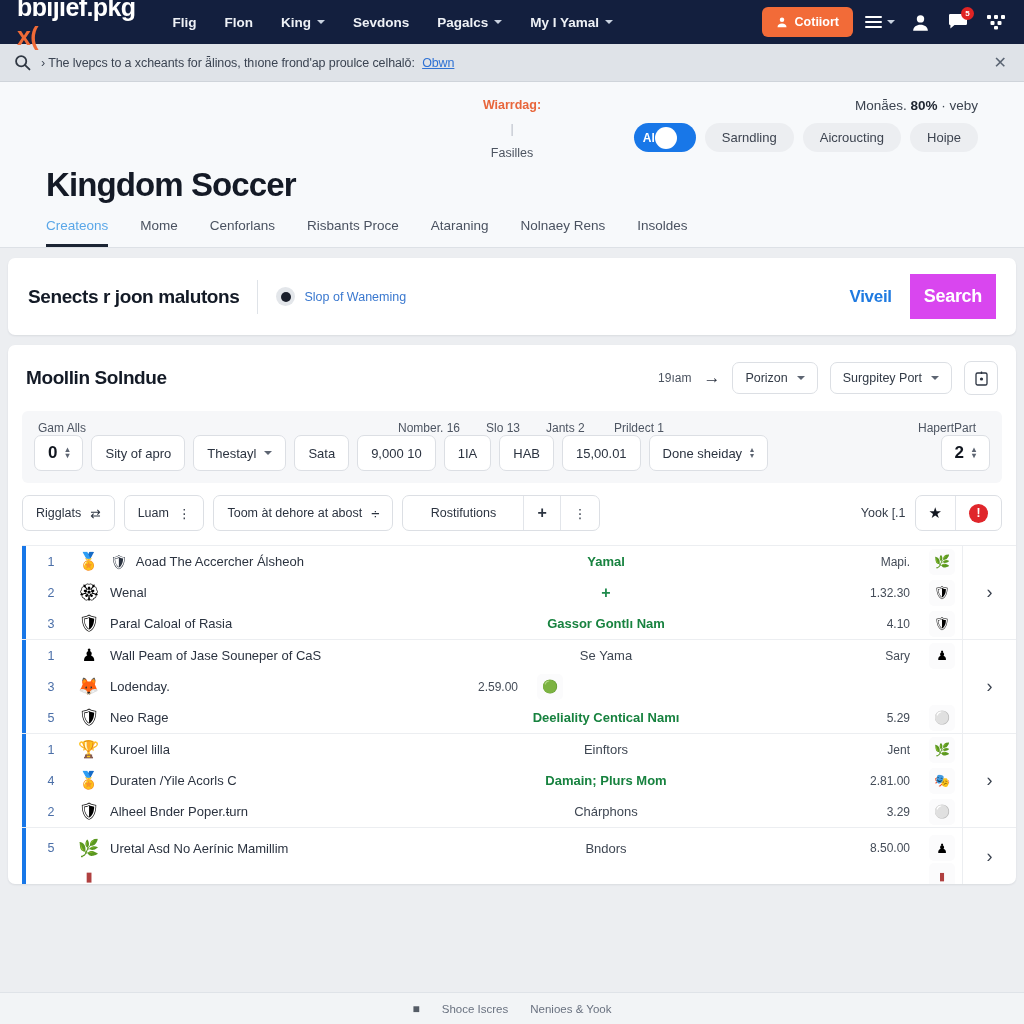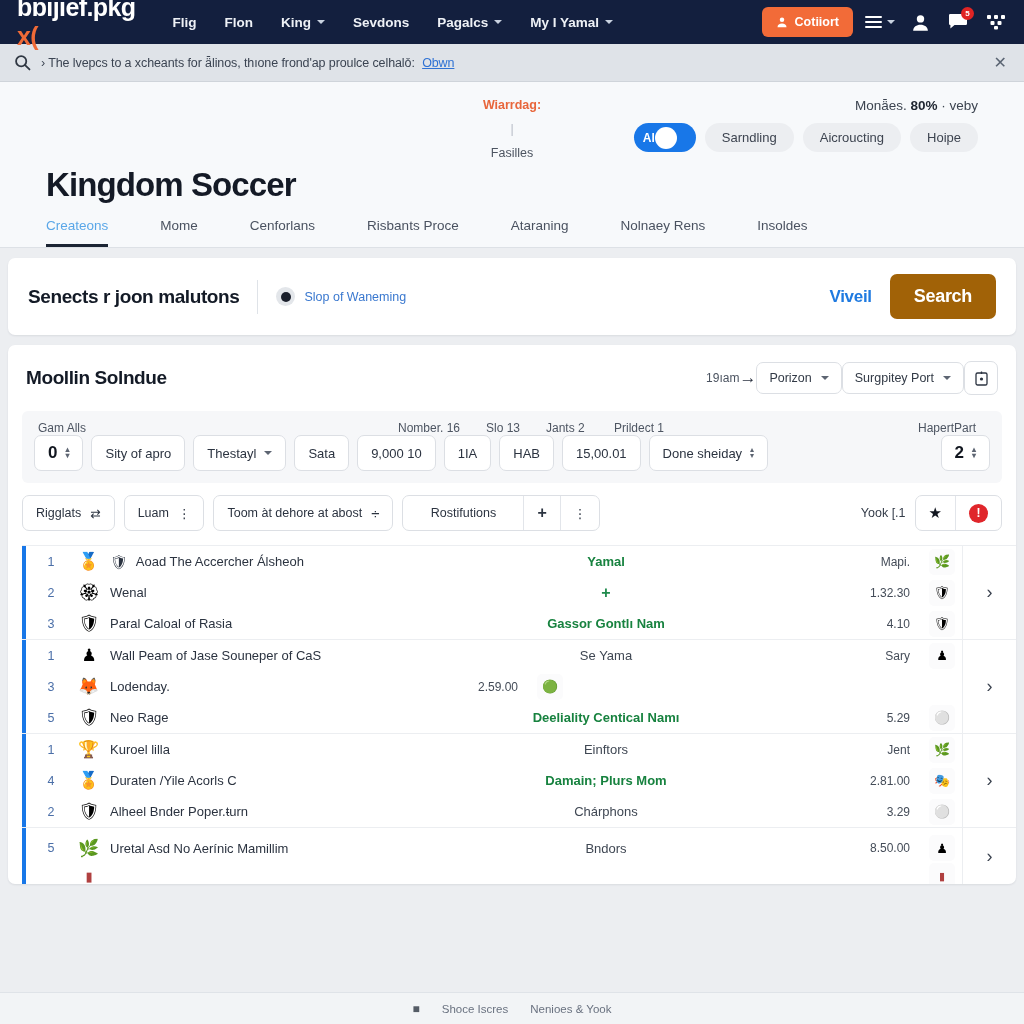--- a/index.html
+++ b/index.html
@@ -76,46 +76,46 @@
   .toggle-pill span { color:#fff; font-size:12px; font-weight:700; }
   .toggle-knob {
     width:22px; height:22px; border-radius:50%; background:#fff;
     display:flex; align-items:center; justify-content:center;
     font-size:10px; color:#c0392b; font-weight:700;
   }
   .pill {
     background:#eceef1; border-radius:999px; padding:7px 17px; font-size:13px;
     color:#3d4450; cursor:pointer; white-space:nowrap;
   }
-  .tabs { display:flex; align-items:flex-end; gap:52px; }
+  .tabs { display:flex; align-items:flex-end; gap:32px; }
   .tab { font-size:13.5px; color:#4a5260; padding-bottom:11px; cursor:pointer; white-space:nowrap; border-bottom:3px solid transparent; }
   .tab.active { color:#5aa7e8; border-bottom:3px solid #1b2433; }
 
   
   .card {
     background:#fff; border-radius:7px; margin: 10px 8px 0 8px;
     box-shadow: 0 1px 2px rgba(20,30,50,.09);
   }
   .searchbar { display:flex; align-items:center; padding: 16px 20px; gap:18px; }
   .search-title { font-size:19px; font-weight:700; color:#131a26; letter-spacing:-0.4px; white-space:nowrap;}
   .vdiv { width:1px; height:34px; background:#dfe3e8; }
   .radio-opt { display:flex; align-items:center; gap:9px; cursor:pointer;}
   .radio-ball { width:19px; height:19px; border-radius:50%; background:#e3e6ea; display:flex; align-items:center; justify-content:center;}
   .radio-ball i { width:10px; height:10px; background:#1a1f2b; border-radius:50%; display:block;}
   .radio-label { font-size:12.5px; color:#3a78cf; }
   .search-spacer { flex:1; }
   .link-blue { color:#1f7ae0; font-size:17px; font-weight:700; cursor:pointer; letter-spacing:-0.3px;}
   .btn-search {
-    background:#a16207; color:#fff; border:none; border-radius:7px;
-    font-size:18px; font-weight:700; padding:12px 24px; cursor:pointer; letter-spacing:-0.3px;
+    background:#d946ef; color:#fff; border:none; border-radius:0;
+    font-size:18px; font-weight:700; padding:12px 14px; cursor:pointer; letter-spacing:-0.3px;
   }
 
   
   .panel { background:#fff; border-radius:7px; margin: 10px 8px 0 8px; box-shadow: 0 1px 2px rgba(20,30,50,.09); overflow:hidden; }
-  .panel-head { display:flex; align-items:center; padding: 16px 18px; }
+  .panel-head { display:flex; align-items:center; padding: 16px 18px; gap:12px;}
   .panel-title { font-size:19px; font-weight:700; color:#131a26; letter-spacing:-0.4px; }
   .panel-head-spacer { flex:1; }
   .ph-date { font-size:12px; color:#4b5360; }
   .arrow-right { font-size:17px; color:#2b3240; }
   .select-btn {
     border:1px solid #dcdfe4; background:#fff; border-radius:7px; padding:8px 12px;
     font-size:12.5px; color:#323a46; display:flex; align-items:center; gap:9px; cursor:pointer; white-space:nowrap;
   }
   .sq-btn { border:1px solid #dcdfe4; background:#fff; border-radius:7px; width:34px; height:34px; display:flex; align-items:center; justify-content:center; cursor:pointer;}
 

